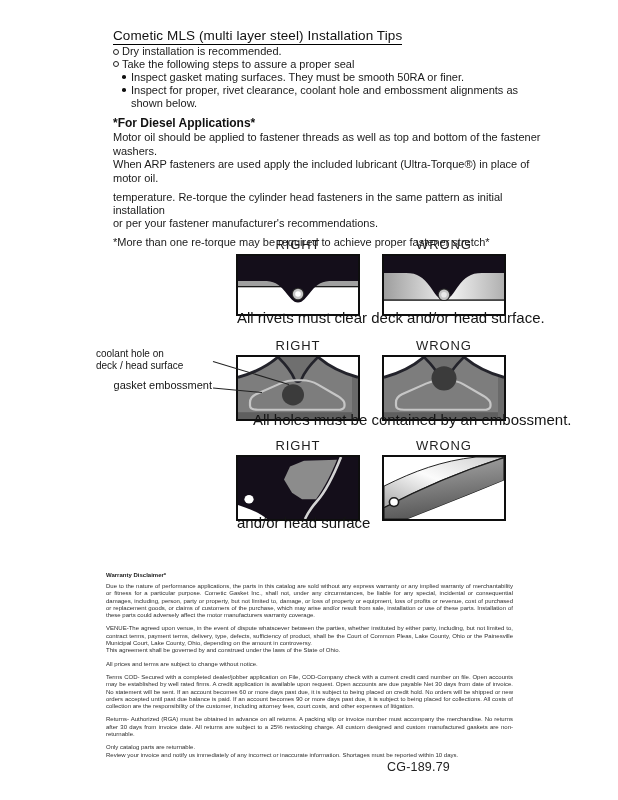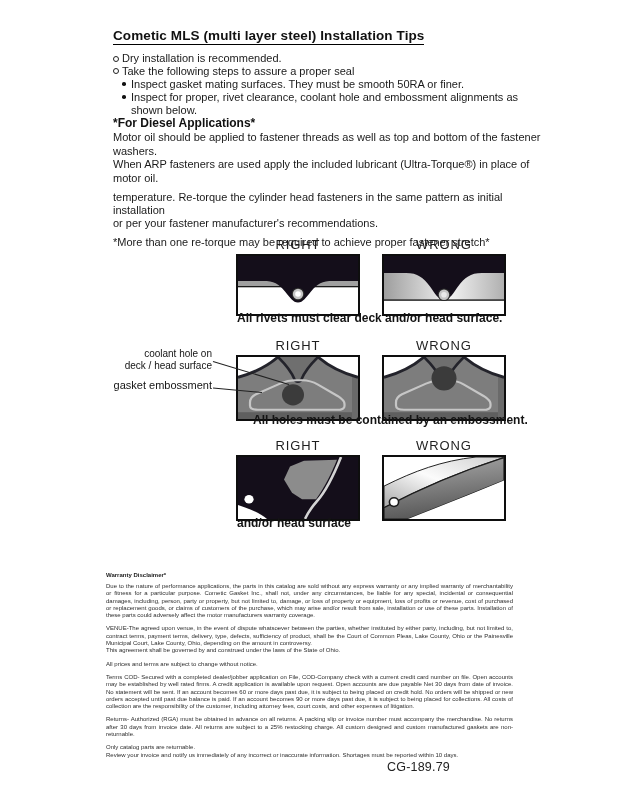--- a/index.html
+++ b/index.html
@@ -3,22 +3,22 @@
 <meta charset="utf-8">
 <style>
   html,body { margin:0; padding:0; background:#ffffff; }
   .page {
     position:relative; width:618px; height:800px; background:#ffffff;
     font-family:"Liberation Sans", sans-serif; color:#1a1a1a; overflow:hidden;
   }
   
   .head { position:absolute; left:113px; top:26px; width:430px; }
   .title {
-    display:inline-block; font-size:13.5px; font-weight:bold; letter-spacing:.1px;
-    border-bottom:1.6px solid #000; padding-bottom:1px; margin-bottom:7px; color:#111;
+    display:inline-block; font-size:13.5px; font-weight:normal; letter-spacing:.1px;
+    border-bottom:1.6px solid #000; padding-bottom:1px; margin-bottom:0; color:#111;
   }
   .bl { position:relative; font-size:11px; line-height:12.9px; padding-left:9px; }
   .bl .ob {
     position:absolute; left:0; top:3.5px; width:4px; height:4px;
     border:1px solid #222; border-radius:50%; display:block;
   }
   .bl.sub { margin-left:9px; padding-left:9px; }
   .bl .fb {
     position:absolute; left:0; top:4.5px; width:3.6px; height:3.6px;
     background:#111; border-radius:50%; display:block;
@@ -37,26 +37,26 @@
   .plabel {
     text-align:center; font-size:13px; letter-spacing:.9px; color:#1f1f1f;
     line-height:14px; margin-bottom:2px;
   }
   .pbox { width:124px; border:2px solid #0e0e0e; box-sizing:border-box; background:#fff; }
   .pbox.h1 { height:62px; }
   .pbox.h2 { height:66px; }
   .pbox svg { display:block; width:120px; }
   .pbox.h1 svg { height:58px; }
   .pbox.h2 svg { height:62px; }
-  .caption { position:absolute; font-size:12px; font-weight:bold; color:#141414; line-height:12.5px; }
+  .caption { position:absolute; font-size:15px; font-weight:normal; color:#141414; line-height:12.5px; }
   .cap1 { left:237px; top:82px; }
   .cap2 { left:253px; top:83px; }
   .cap3 { left:237px; top:86px; }
   
-  .callouts { position:absolute; left:96px; top:17px; width:116px; text-align:right;
+  .callouts { position:absolute; left:96px; top:17px; width:116px; 
               font-size:10px; line-height:11.5px; color:#141414; }
   .callout2 { position:absolute; left:76px; top:49px; width:136px; text-align:right;
               font-size:11px; line-height:11.5px; color:#141414; }
   .leaders { position:absolute; left:0; top:0; pointer-events:none; }
   
   .legal { position:absolute; left:106px; top:572px; width:407px; color:#2e2e2e; }
   .lhead { font-size:6px; font-weight:bold; margin-bottom:5px; color:#222; }
   .legal p { margin:0 0 6px 0; font-size:6px; line-height:7.3px; text-align:justify; }
   .legal p.tight { margin-bottom:0; }
   

